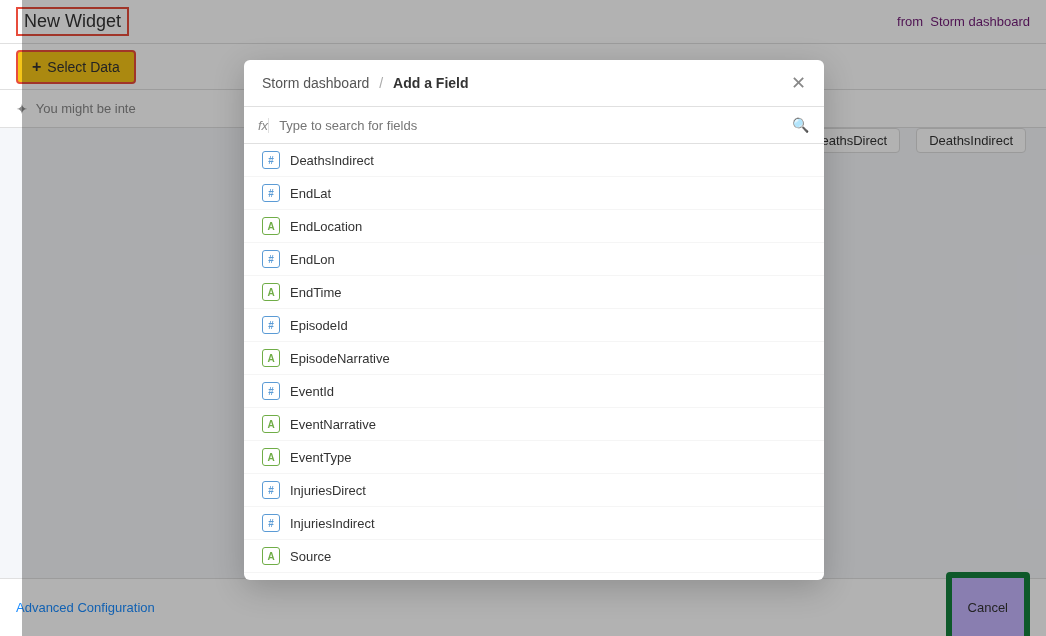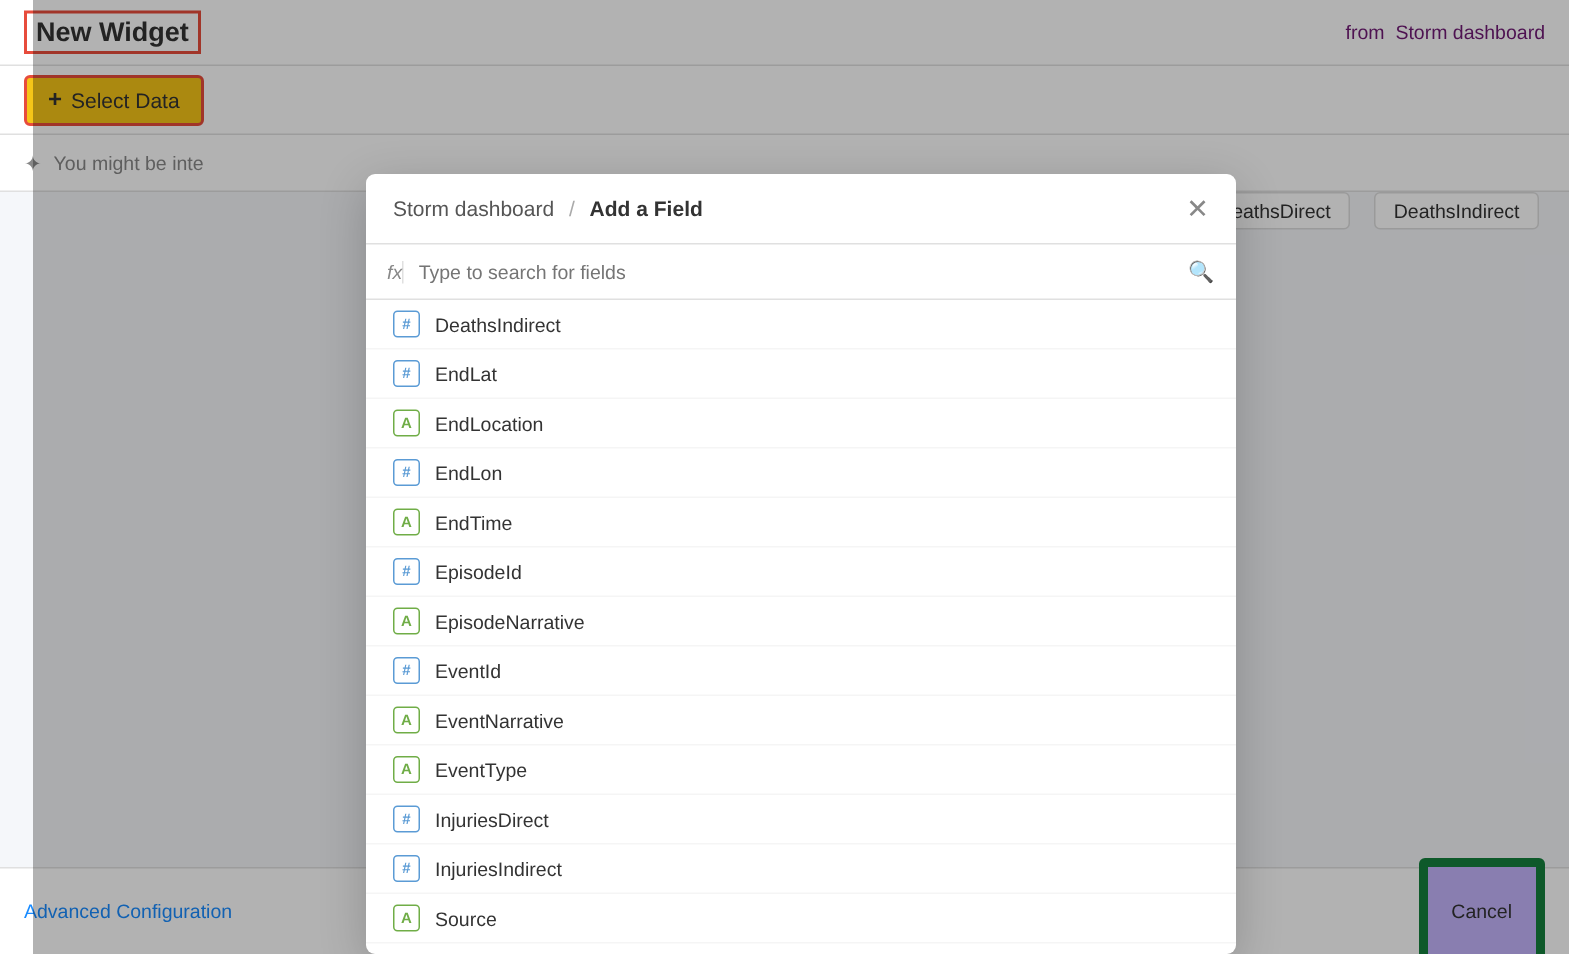--- a/index.html
+++ b/index.html
@@ -27,21 +27,21 @@
       align-items: center;
       justify-content: space-between;
       padding: 8px 16px;
       background: #fff;
       border-bottom: 1px solid #e0e0e0;
       height: 44px;
     }
 
     .new-widget-title {
       font-size: 18px;
-      font-weight: 700;
+      font-weight: 400;
       color: #333;
       border: 2px solid #e74c3c;
       padding: 2px 6px;
     }
 
     .from-label {
       font-size: 13px;
       color: #999;
     }
 
@@ -167,21 +167,21 @@
 
     
     .modal-overlay {
       position: absolute;
       top: 0;
       left: 0;
       right: 0;
       bottom: 0;
       background: rgba(0,0,0,0.3);
       display: flex;
-      align-items: flex-end;
+      align-items: flex-start;
       justify-content: center;
       padding-top: 60px;
       z-index: 100;
       margin-left: 22px;
     }
 
     .modal {
       background: #fff;
       border-radius: 6px;
       box-shadow: 0 8px 32px rgba(0,0,0,0.2);

